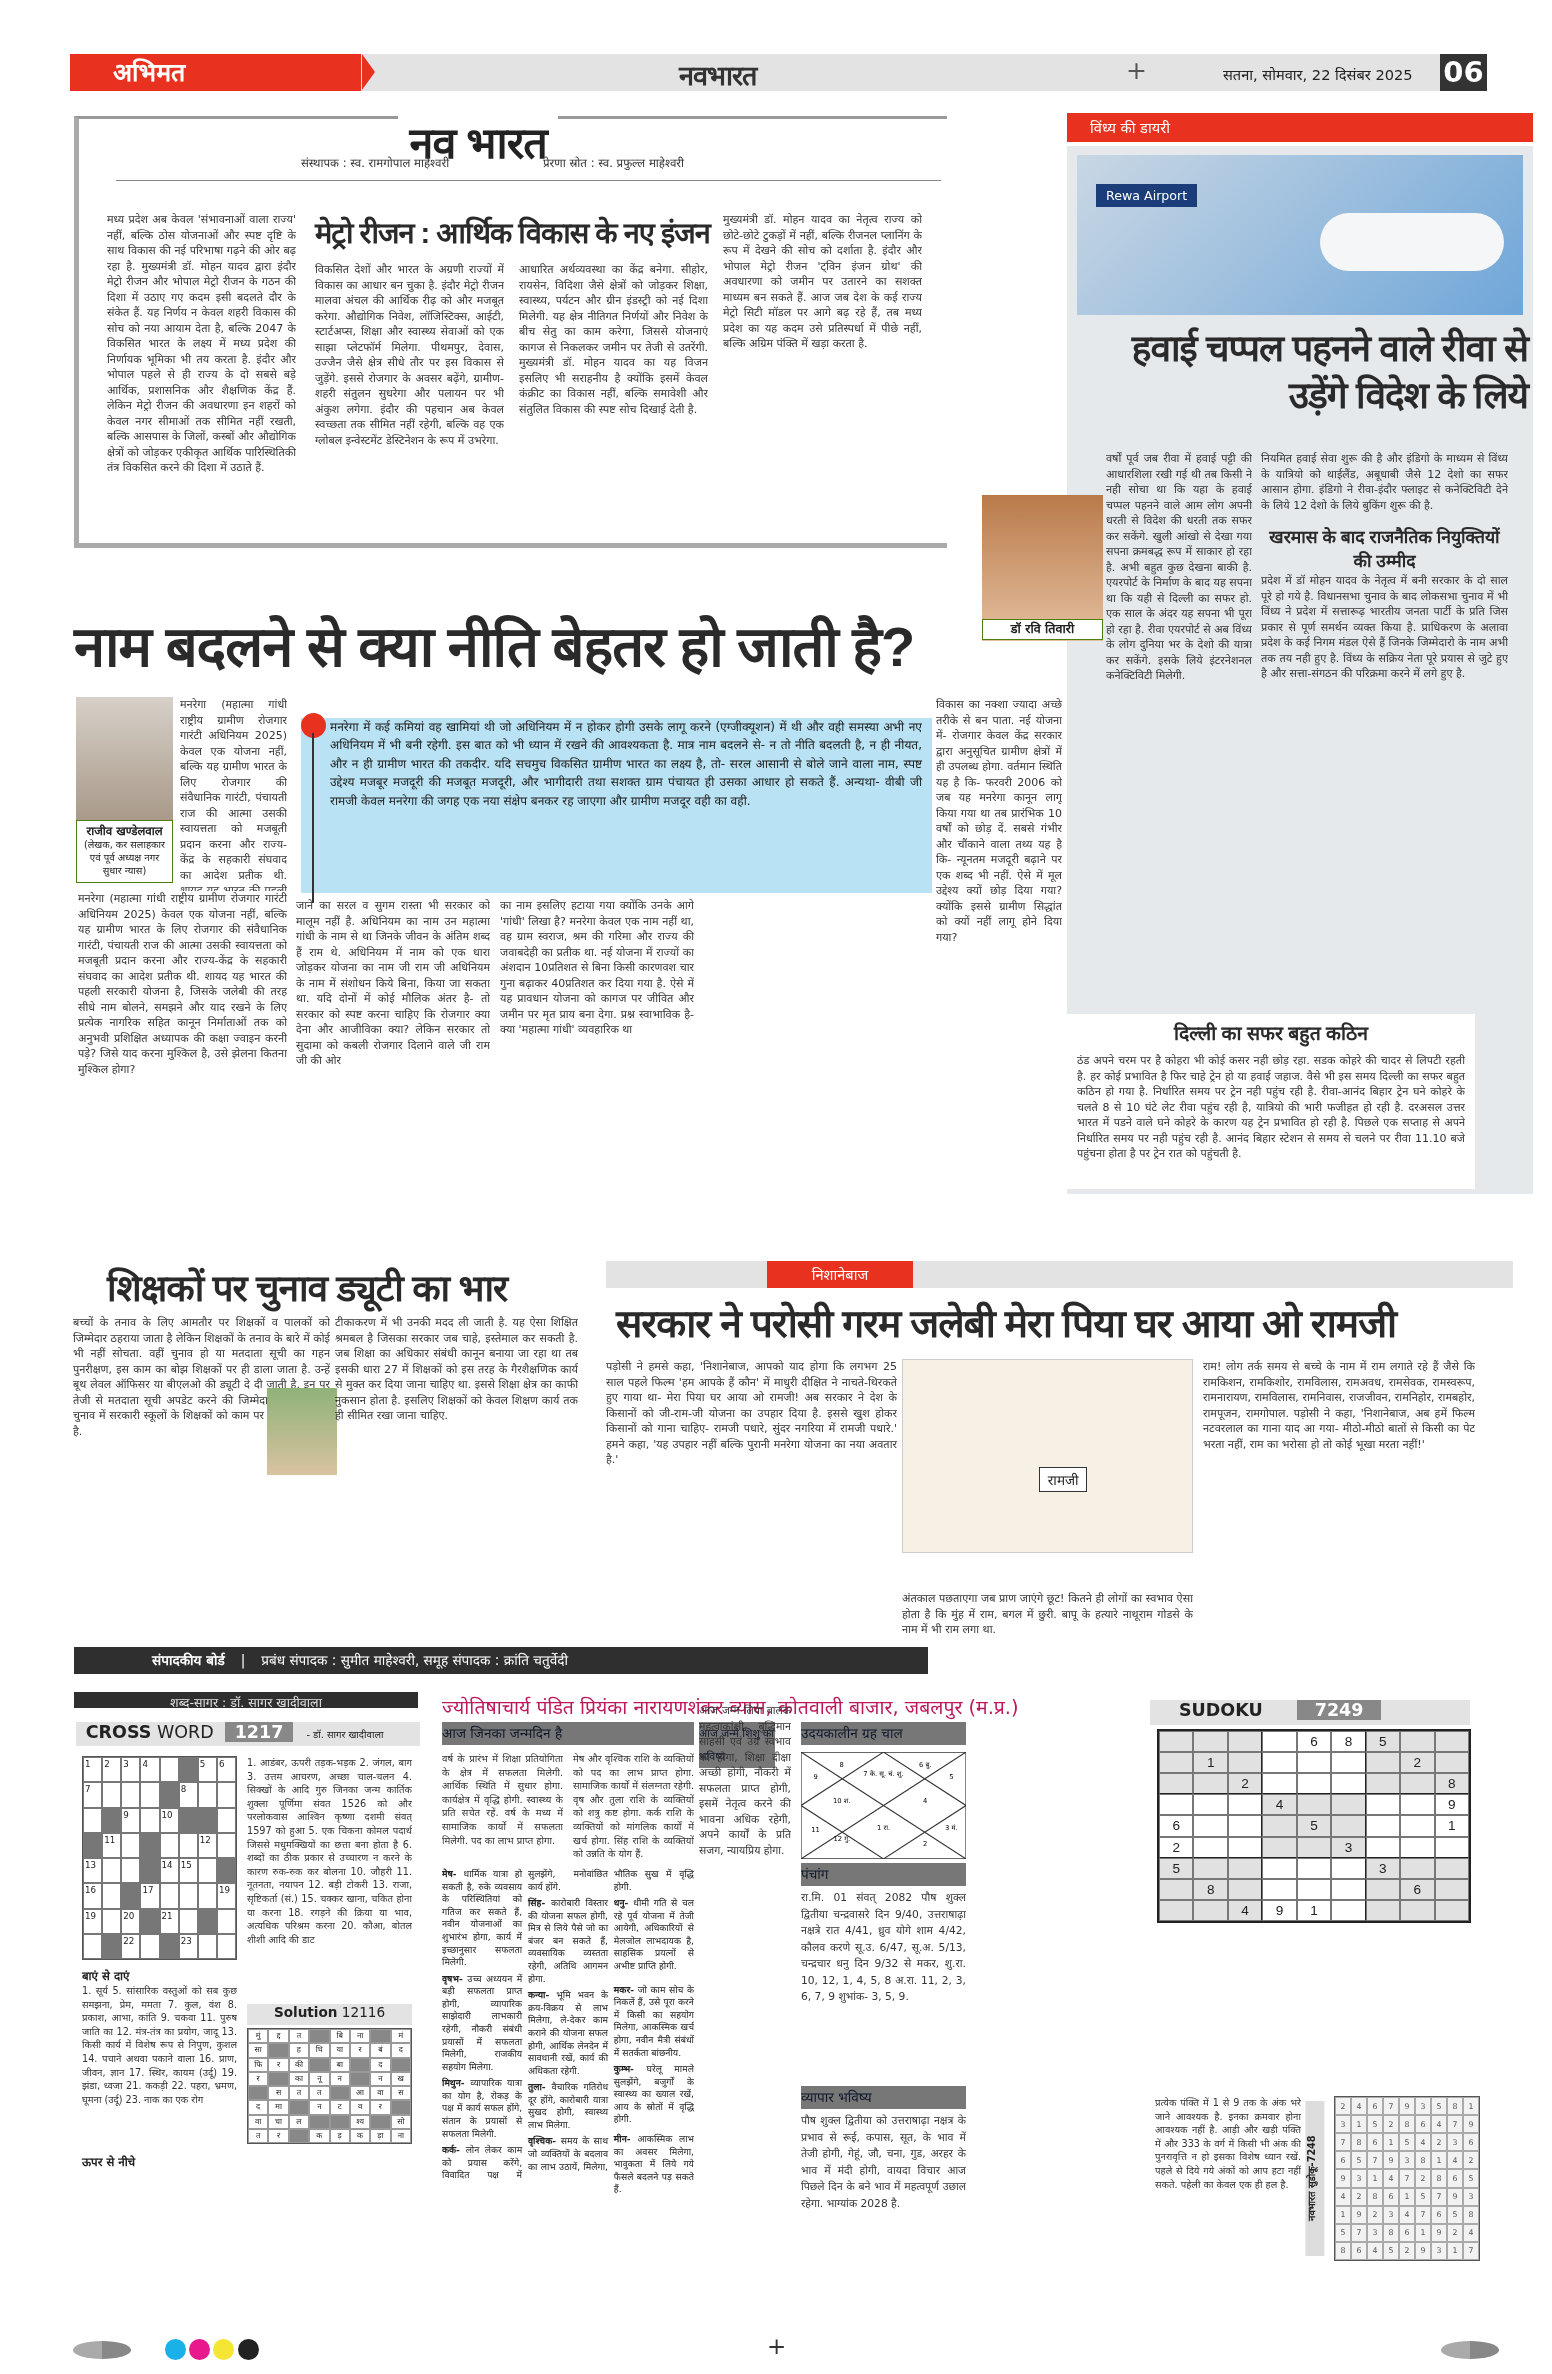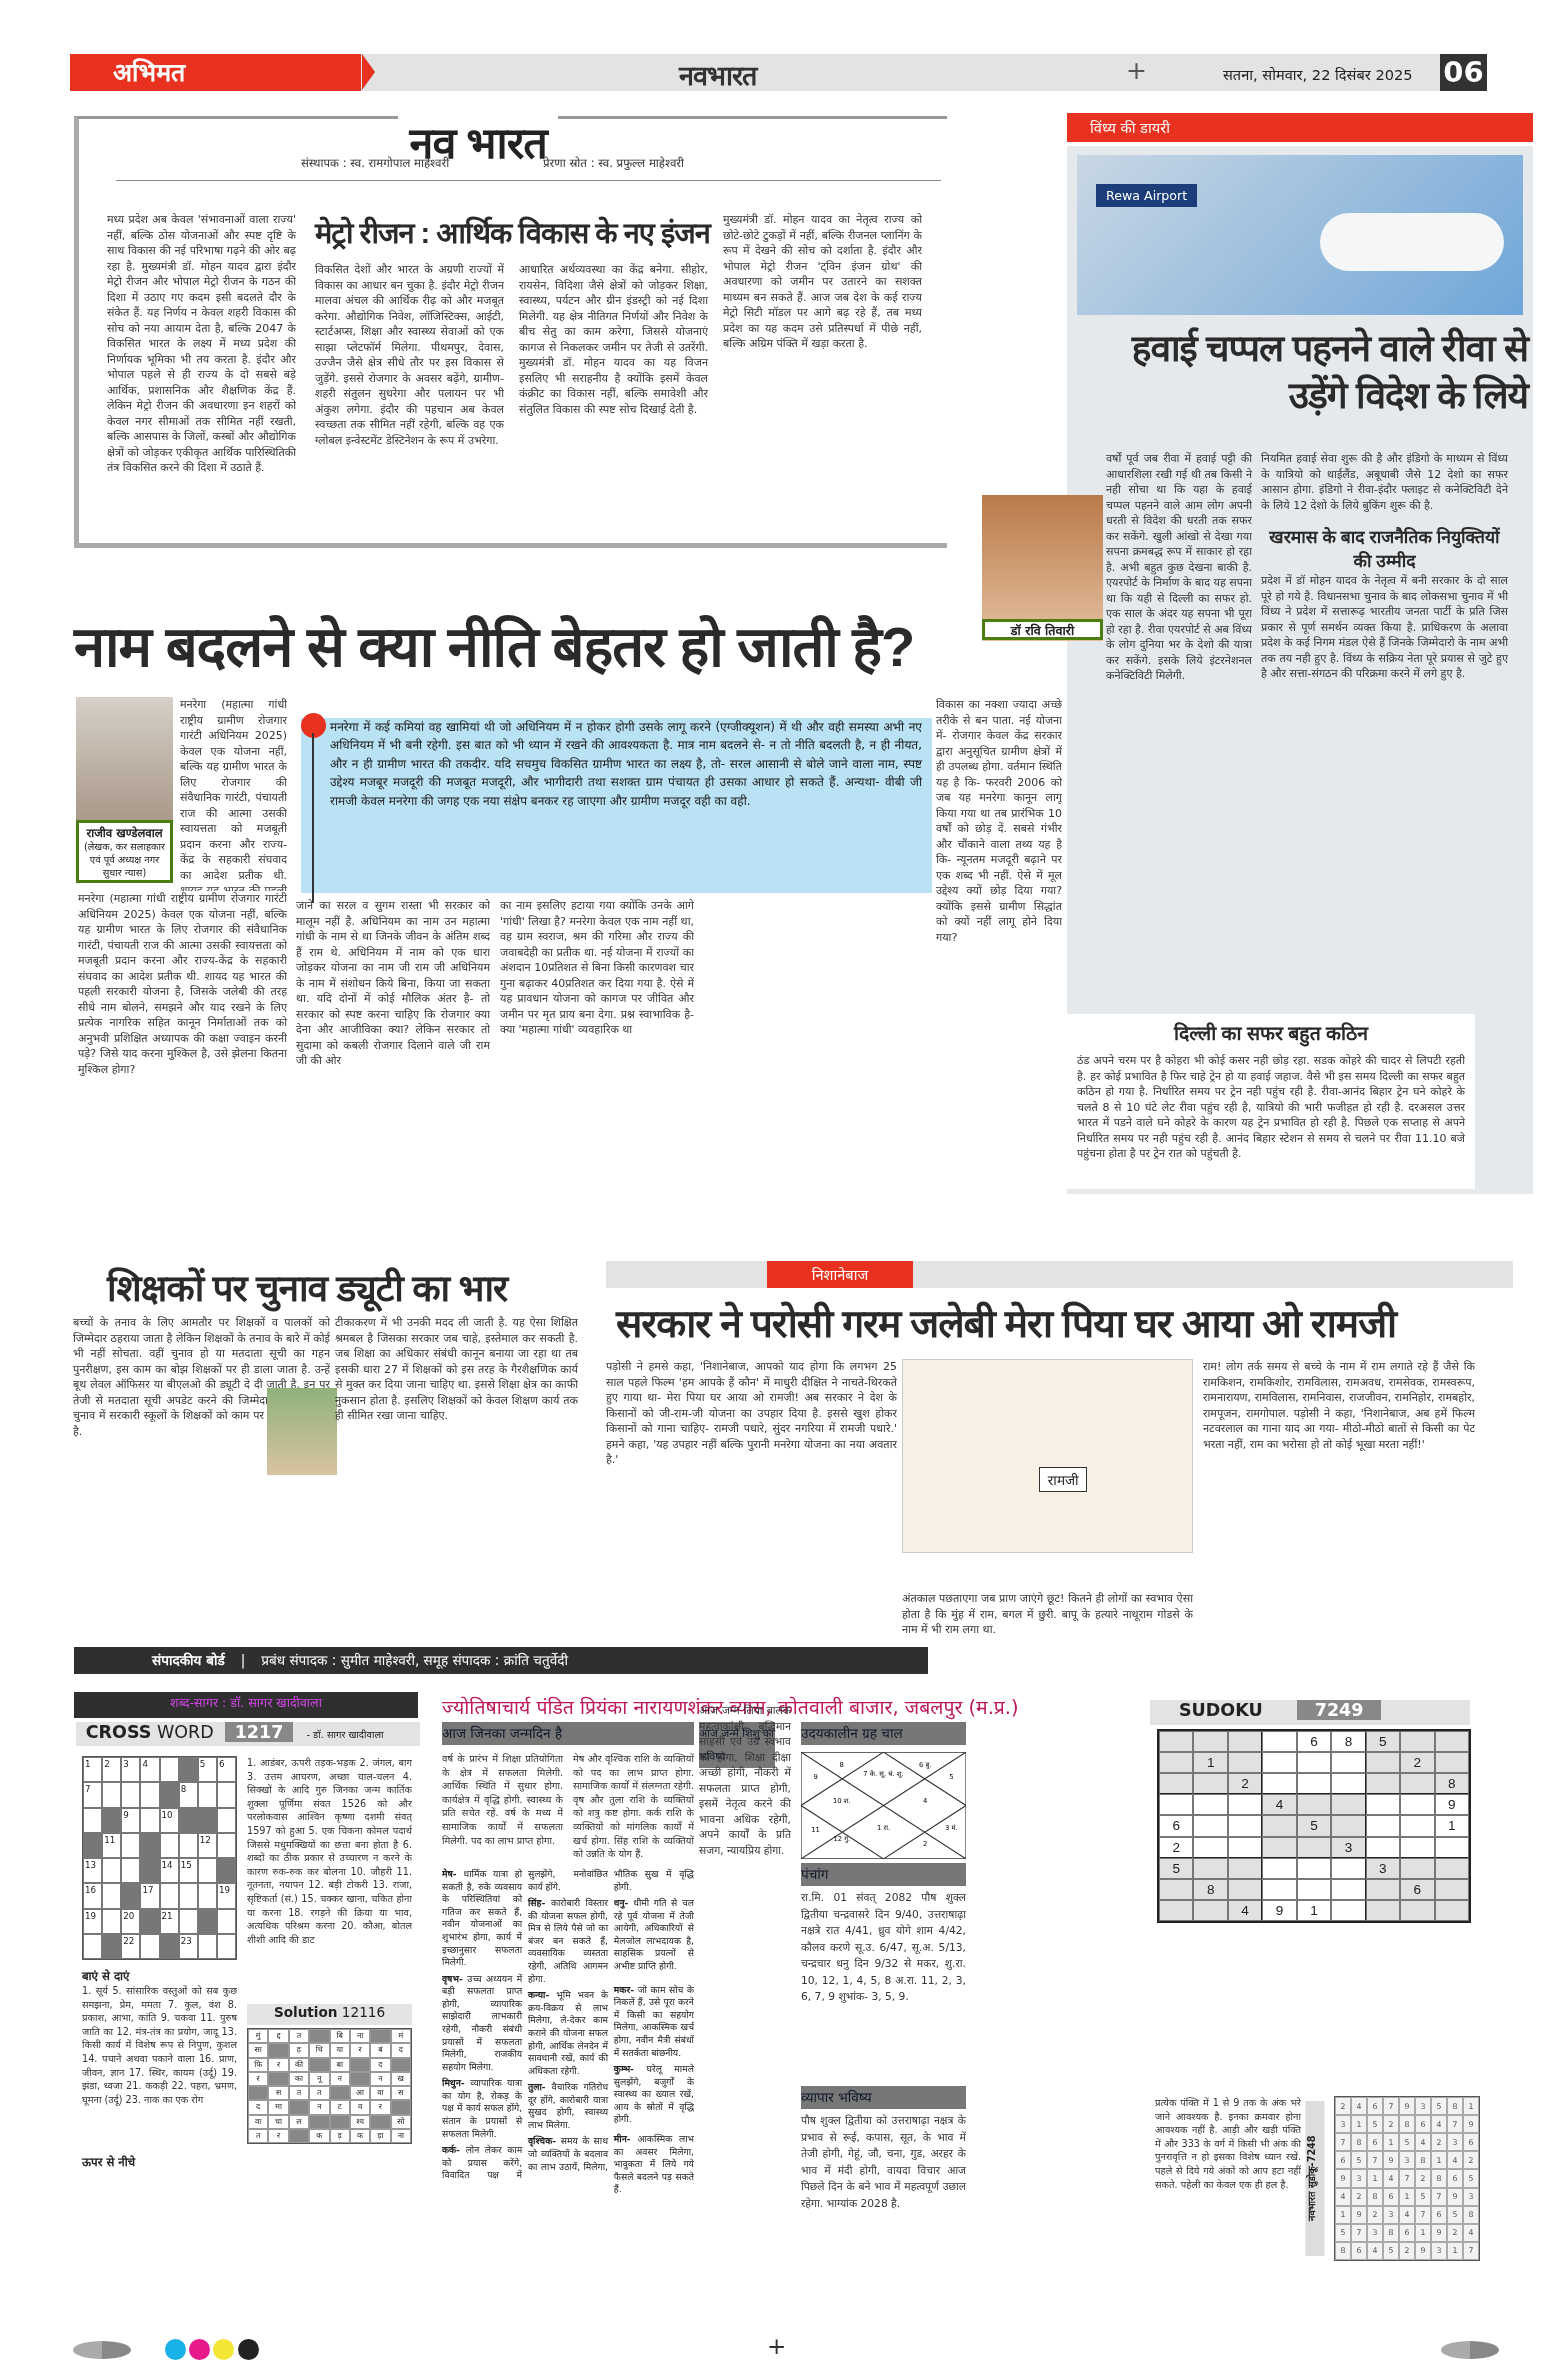--- a/index.html
+++ b/index.html
@@ -19,26 +19,26 @@
 .edbox{left:74px;top:116px;width:873px;height:432px;border-left:5.8px solid #aaa;border-bottom:5.8px solid #aaa;border-top:3.9px solid #999}
 .masthead{left:398px;top:112px;font-size:43px;font-weight:bold;color:#222;background:#fff;padding:0 11.6px}
 .mast-sub{left:301px;top:155px;font-size:11.6px;color:#333}
 .hr1{left:116px;top:180px;width:825px;height:1px;background:#888}
 
 .redstrip{left:1067px;top:113px;width:466px;height:29px;background:#e8321f;color:#fff;font-size:14.6px;line-height:29px;padding-left:23px}
 .photo{background:linear-gradient(135deg,#c9d7e4,#6fa6d8)}
 .greybox{left:1067px;top:146px;width:466px;height:1048px;background:#e6e9ec}
 .quote{left:301px;top:718px;width:631px;height:175px;background:#b9e3f4}
 .quote-mark{left:301px;top:713px;width:25px;height:25px;border-radius:50%;background:#e8321f}
-.caption-box{border:3px solid #4d7c0f;background:#fff;text-align:center}
+.caption-box{border:1px solid #4d7c0f;background:#fff;text-align:center}
 .delhibox{left:1067px;top:1014px;width:408px;height:175px;background:#fff}
 .nishbar{left:606px;top:1261px;width:907px;height:27px;background:#e3e3e3}
 .nishtag{left:767px;top:1261px;width:146px;height:27px;background:#e8321f;color:#fff;font-size:14.6px;text-align:center;line-height:27px}
 .editorialbar{left:74px;top:1647px;width:854px;height:27px;background:#2f2f2f;color:#fff;font-size:13.6px;line-height:27px;padding-left:78px}
-.shabdbar{left:74px;top:1692px;width:344px;height:26px;background:#2f2f2f;color:#d946ef;font-size:12.6px;line-height:21.3px;text-align:center}
+.shabdbar{left:74px;top:1692px;width:344px;height:16px;background:#2f2f2f;color:#e5e5e5;font-size:12.6px;line-height:21.3px;text-align:center}
 .cw{left:82px;top:1756px;width:155px;height:204px;border:1.9px solid #555}
 .cwgrid{display:grid;grid-template-columns:repeat(8,1fr);grid-template-rows:repeat(8,1fr);width:100%;height:100%}
 .cwgrid div{border:1px solid #777;font-size:8.7px;padding:1px}
 .cwgrid .b{background:#777}
 .sol{left:247px;top:2028px;width:165px;height:116px;border:1.9px solid #555}
 .solgrid{display:grid;grid-template-columns:repeat(8,1fr);grid-template-rows:repeat(8,1fr);width:100%;height:100%}
 .solgrid div{border:1px solid #999;font-size:7.8px;text-align:center}
 .solgrid .b{background:#888}
 .greyhead{background:#777;color:#0f172a;font-size:13.6px;text-align:left;line-height:23px}
 .sudo{left:1157px;top:1729px;width:314px;height:194px;border:2.9px solid #222}

